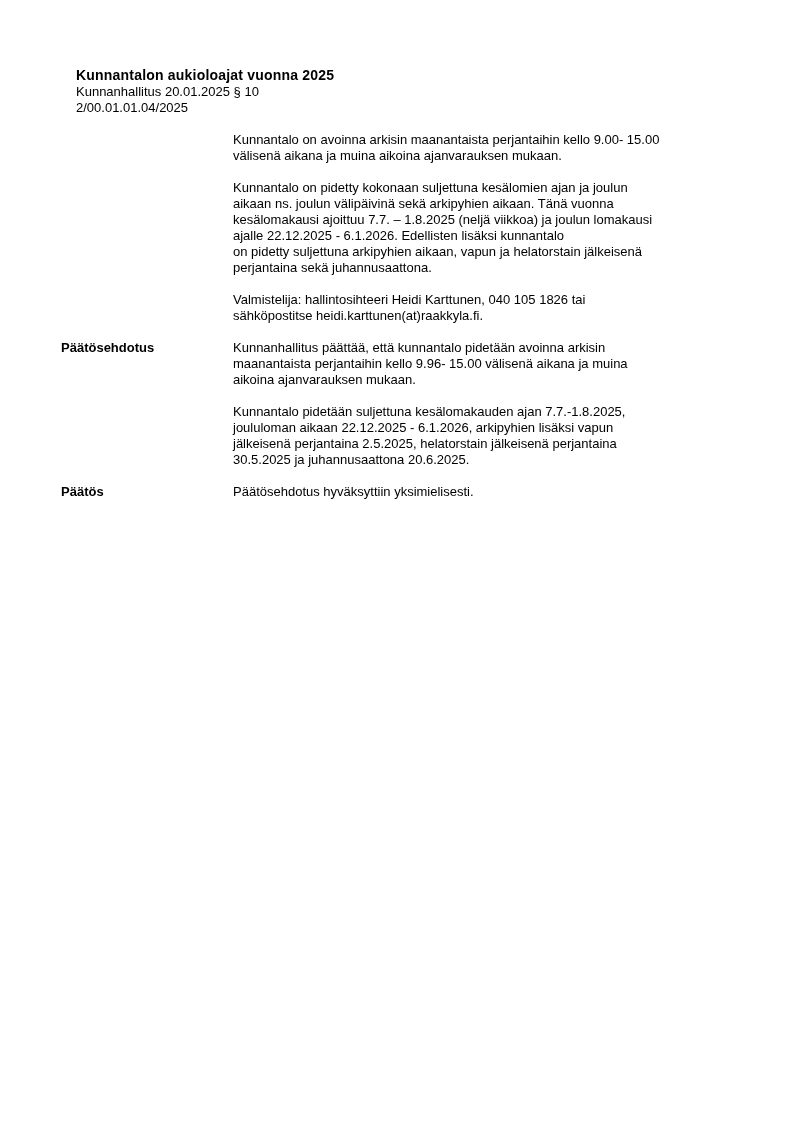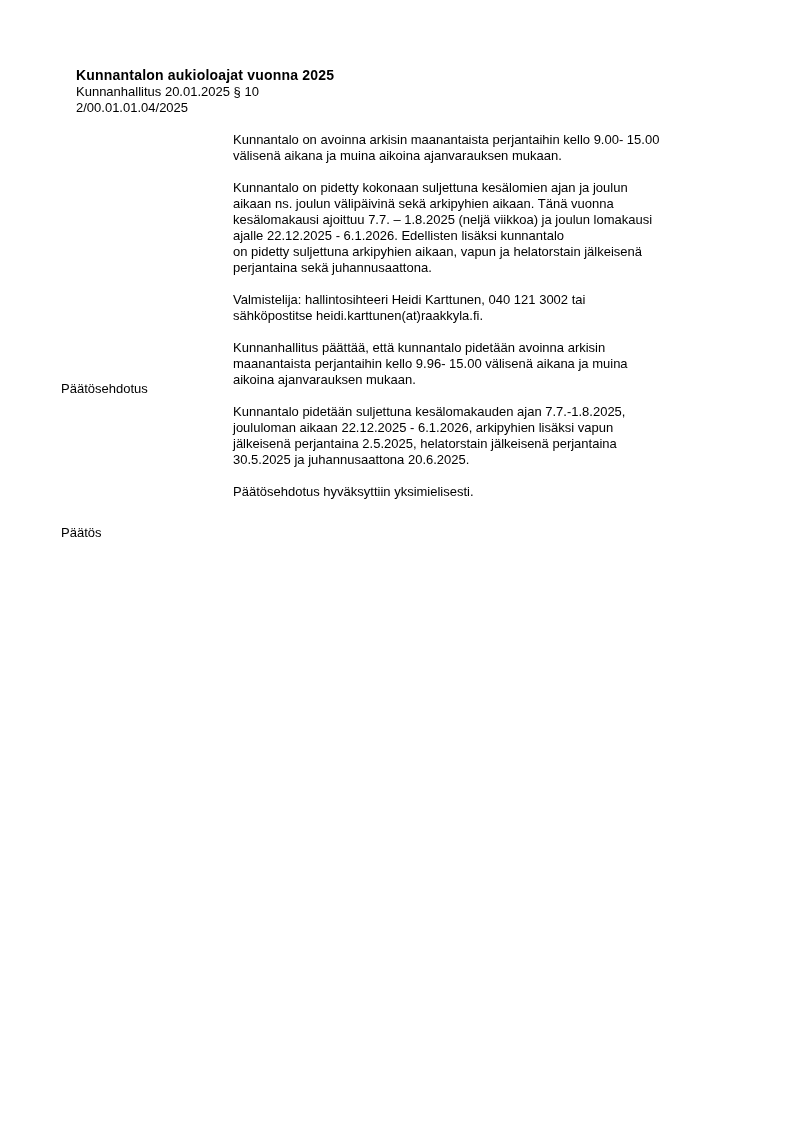--- a/index.html
+++ b/index.html
@@ -32,22 +32,21 @@
   }
   .row {
     display: flex;
     align-items: flex-start;
     margin-top: 16px;
     justify-content: flex-end;
   }
   .label-col {
     width: 172px;
     flex: 0 0 172px;
-    font-weight: normal;
-    margin-top: 41px;
+    font-weight: bold;
   }
   .body-col {
     width: 516px;
     flex: 0 0 516px;
   }
   .para {
     white-space: pre-line;
     margin-bottom: 16px;
   }
   .para:last-child {
@@ -71,21 +70,21 @@
       <div class="label-col"></div>
       <div class="body-col">
         <p class="para">Kunnantalo on avoinna arkisin maanantaista perjantaihin kello 9.00- 15.00
 välisenä aikana ja muina aikoina ajanvarauksen mukaan.</p>
         <p class="para">Kunnantalo on pidetty kokonaan suljettuna kesälomien ajan ja joulun
 aikaan ns. joulun välipäivinä sekä arkipyhien aikaan. Tänä vuonna
 kesälomakausi ajoittuu 7.7. – 1.8.2025 (neljä viikkoa) ja joulun lomakausi
 ajalle 22.12.2025 - 6.1.2026. Edellisten lisäksi kunnantalo
 on pidetty suljettuna arkipyhien aikaan, vapun ja helatorstain jälkeisenä
 perjantaina sekä juhannusaattona.</p>
-        <p class="para">Valmistelija: hallintosihteeri Heidi Karttunen, 040 121 3002 tai
+        <p class="para">Valmistelija: hallintosihteeri Heidi Karttunen, 040 105 1826 tai
 sähköpostitse heidi.karttunen(at)raakkyla.fi.</p>
       </div>
     </div>
 
     <div class="row">
       <div class="label-col">Päätösehdotus</div>
       <div class="body-col">
         <p class="para">Kunnanhallitus päättää, että kunnantalo pidetään avoinna arkisin
 maanantaista perjantaihin kello 9.96- 15.00 välisenä aikana ja muina
 aikoina ajanvarauksen mukaan.</p>

